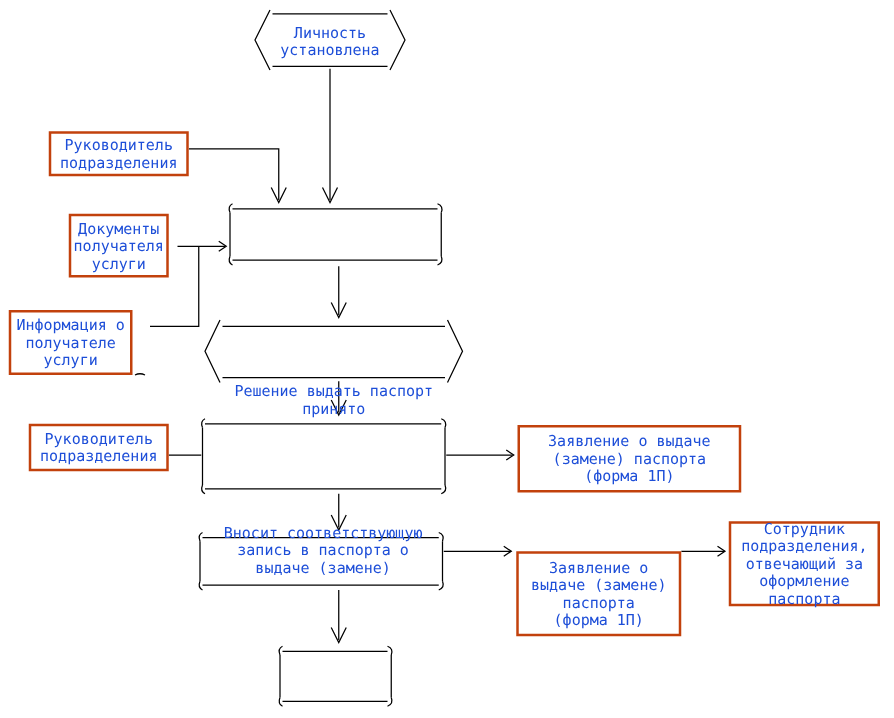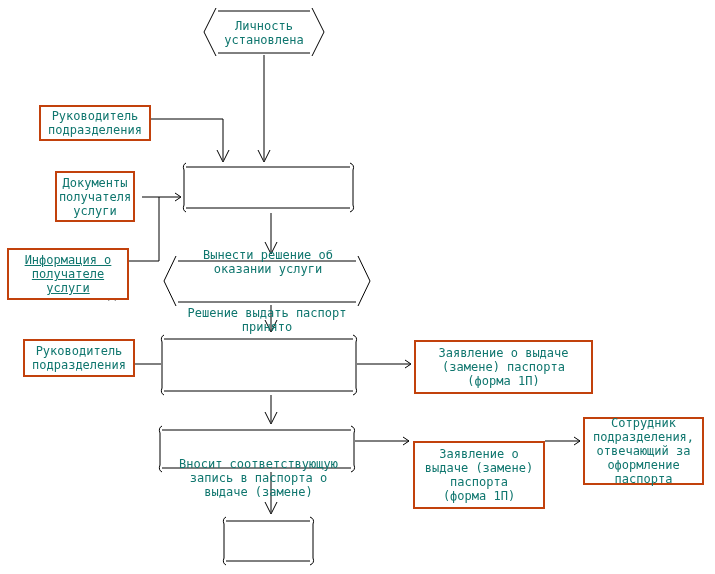--- a/index.html
+++ b/index.html
@@ -1,17 +1,17 @@
 <!DOCTYPE html>
 <html><head>
 <meta charset="utf-8">
 <style>
   html, body { margin: 0; padding: 0; background: #ffffff; }
   #canvas { position: relative; width: 715px; height: 574px; background: #fff; overflow: hidden;
-            font-family: "DejaVu Sans Mono", "Liberation Mono", monospace; font-size: 12px; color: #0f766e; }
+            font-family: "DejaVu Sans Mono", "Liberation Mono", monospace; font-size: 12px; color: #1d4ed8; }
   svg.wires { position: absolute; left: 0; top: 0; }
   .node { position: absolute; display: flex; align-items: center; justify-content: center;
           text-align: center; white-space: pre; line-height: 14px; font-size: 12px; }
   .doc { border: 2px solid #c2410c; box-sizing: border-box; background: #fff; }
   .lbl { position: relative; z-index: 2; }
 </style>
 </head>
 <body>
 
 <div id="canvas">
@@ -119,28 +119,26 @@
   <div class="node lbl" style="left:216px;top:14px;width:96px;height:38px;">Личность
 установлена</div>
   <div class="node lbl" style="left:176px;top:264px;width:182px;height:36px;">Решение выдать паспорт
 принято</div>
 
   <div class="node doc" style="left:39px;top:105px;width:112px;height:36px;">Руководитель
 подразделения</div>
   <div class="node doc" style="left:55px;top:171px;width:80px;height:51px;">Документы
 получателя
 услуги</div>
-  <div class="node doc" style="left:7px;top:248px;width:122px;height:52px;text-decoration:underline;">Информация о
+  <div class="node doc" style="left:7px;top:248px;width:99px;height:52px;">Информация о
 получателе
 услуги</div>
   <div class="node doc" style="left:23px;top:339px;width:112px;height:38px;">Руководитель
 подразделения</div>
 
-  <div class="node lbl" style="left:186px;top:169px;width:164px;height:38px;">Вынести решение об
-оказании услуги</div>
   <div class="node lbl" style="left:164px;top:341px;width:189px;height:49px;">Вносит соответствующую
 запись в паспорта о
 выдаче (замене)</div>
 
   <div class="node doc" style="left:414px;top:340px;width:179px;height:54px;">Заявление о выдаче
 (замене) паспорта
 (форма 1П)</div>
   <div class="node doc" style="left:413px;top:441px;width:132px;height:68px;">Заявление о
 выдаче (замене)
 паспорта

